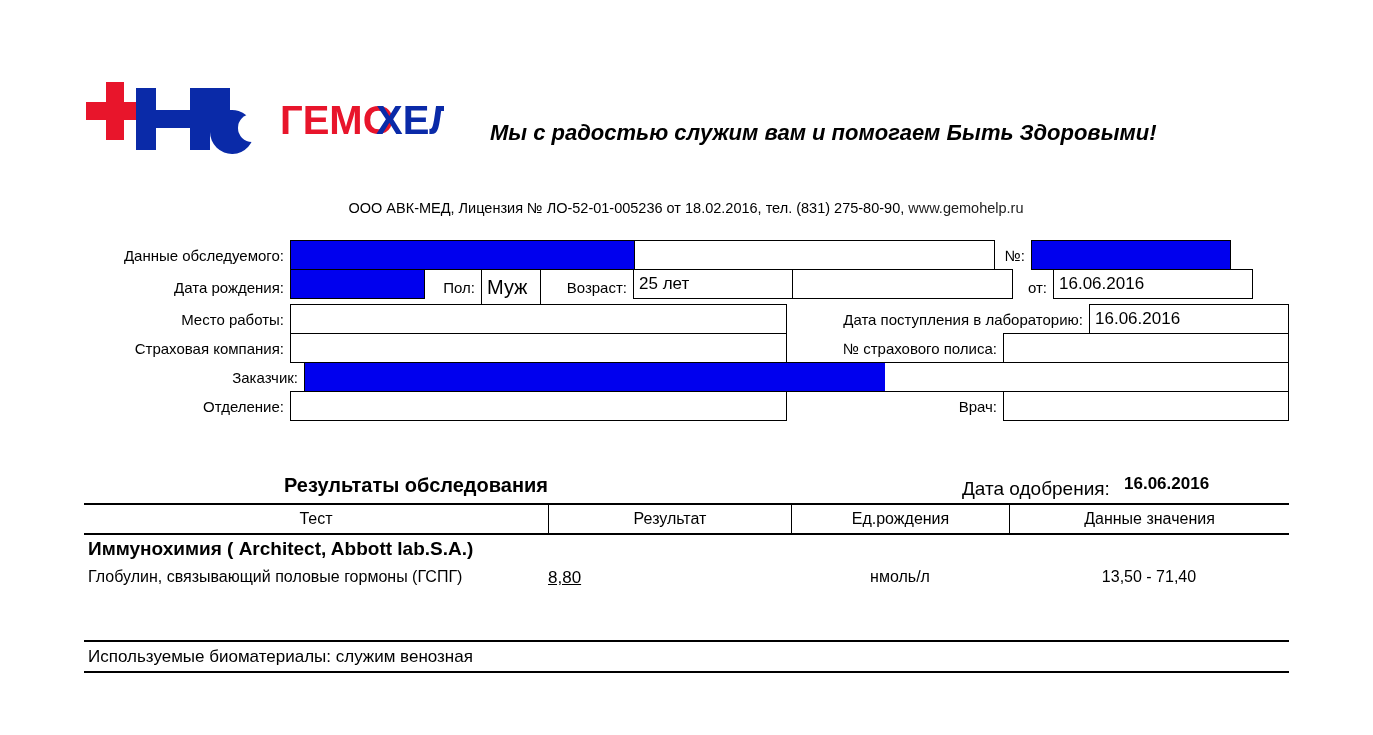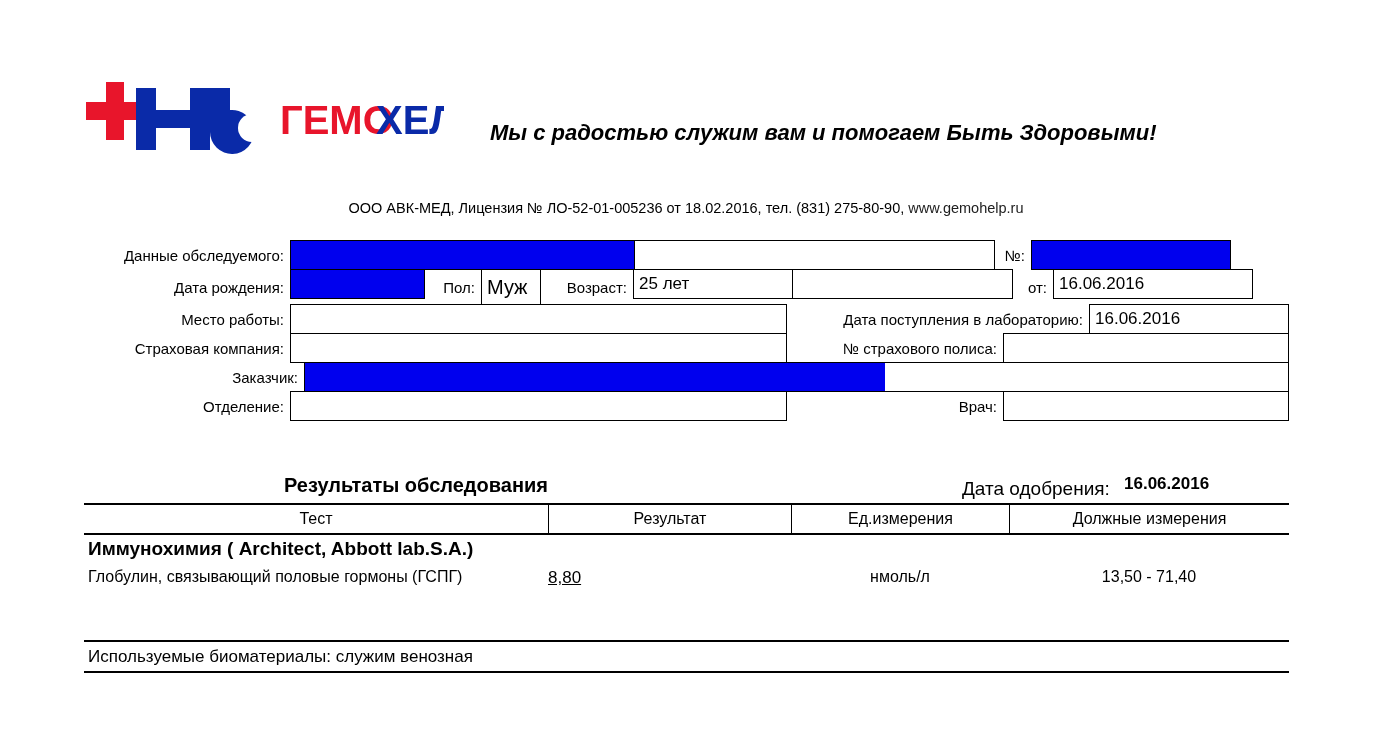--- a/index.html
+++ b/index.html
@@ -280,22 +280,22 @@
     </div>
   </div>
 
   <div class="results-title">Результаты обследования</div>
   <div class="approval-label">Дата одобрения:</div>
   <div class="approval-date">16.06.2016</div>
 
   <div class="table-head">
     <div class="th c1">Тест</div>
     <div class="th c2">Результат</div>
-    <div class="th c3">Ед.измерения</div>
-    <div class="th c4">Должные измерения</div>
+    <div class="th c3">Ед.рождения</div>
+    <div class="th c4">Данные значения</div>
   </div>
 
   <div class="group-name">Иммунохимия ( Architect, Abbott lab.S.A.)</div>
 
   <div class="test-row">
     <div class="td c1">Глобулин, связывающий половые гормоны (ГСПГ)</div>
     <div class="td c2"><span class="result-value">8,80</span></div>
     <div class="td c3">нмоль/л</div>
     <div class="td c4">13,50 - 71,40</div>
   </div>

